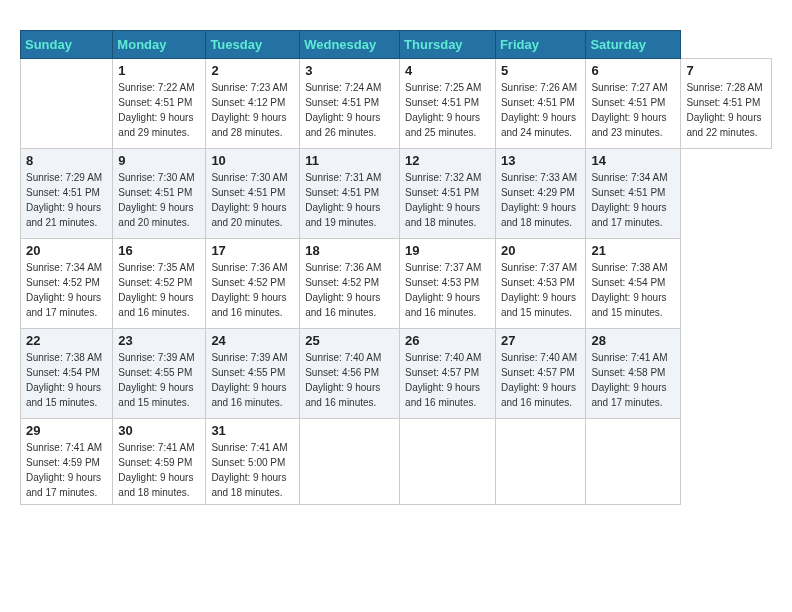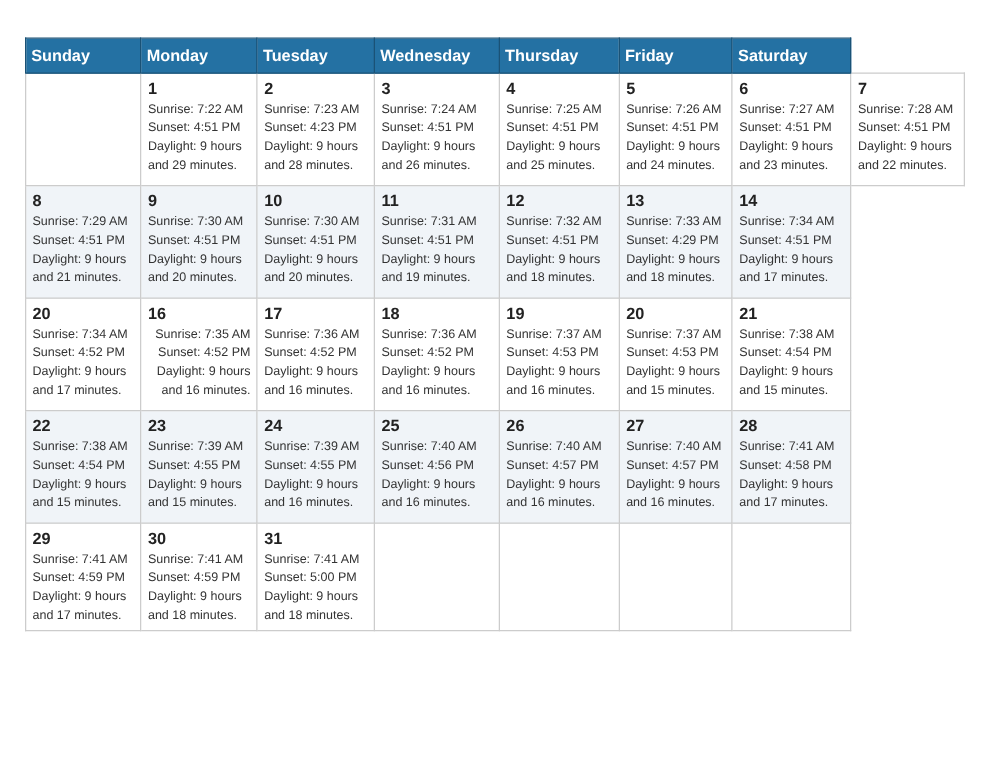--- a/index.html
+++ b/index.html
@@ -40,21 +40,21 @@
       font-size: 14px;
       color: #555;
     }
     .calendar {
       width: 100%;
       border-collapse: collapse;
       font-size: 11px;
     }
     .calendar th {
       background-color: #2471a3;
-      color: #ffffff;
+      color: #5eead4;
       padding: 6px 4px;
       text-align: left;
       font-size: 13px;
       font-weight: bold;
       border: 1px solid #1a5276;
     }
     .calendar td {
       border: 1px solid #ccc;
       vertical-align: top;
       padding: 4px 5px;
@@ -105,21 +105,21 @@
         <td>
           <span class="day-num">1</span>
           <div class="day-info" style="white-space: pre-line;">Sunrise: 7:22 AM
 Sunset: 4:51 PM
 Daylight: 9 hours
 and 29 minutes.</div>
         </td>
         <td>
           <span class="day-num">2</span>
           <div class="day-info" style="white-space: pre-line;">Sunrise: 7:23 AM
-Sunset: 4:23 PM
+Sunset: 4:12 PM
 Daylight: 9 hours
 and 28 minutes.</div>
         </td>
         <td>
           <span class="day-num">3</span>
           <div class="day-info" style="white-space: pre-line;">Sunrise: 7:24 AM
 Sunset: 4:51 PM
 Daylight: 9 hours
 and 26 minutes.</div>
         </td>
@@ -206,21 +206,21 @@
       <tr>
         <td>
           <span class="day-num">20</span>
           <div class="day-info" style="white-space: pre-line;">Sunrise: 7:34 AM
 Sunset: 4:52 PM
 Daylight: 9 hours
 and 17 minutes.</div>
         </td>
         <td>
           <span class="day-num">16</span>
-          <div class="day-info" style="white-space: pre-line; text-align: right;">Sunrise: 7:35 AM
+          <div class="day-info" style="white-space: pre-line;">Sunrise: 7:35 AM
 Sunset: 4:52 PM
 Daylight: 9 hours
 and 16 minutes.</div>
         </td>
         <td>
           <span class="day-num">17</span>
           <div class="day-info" style="white-space: pre-line;">Sunrise: 7:36 AM
 Sunset: 4:52 PM
 Daylight: 9 hours
 and 16 minutes.</div>

